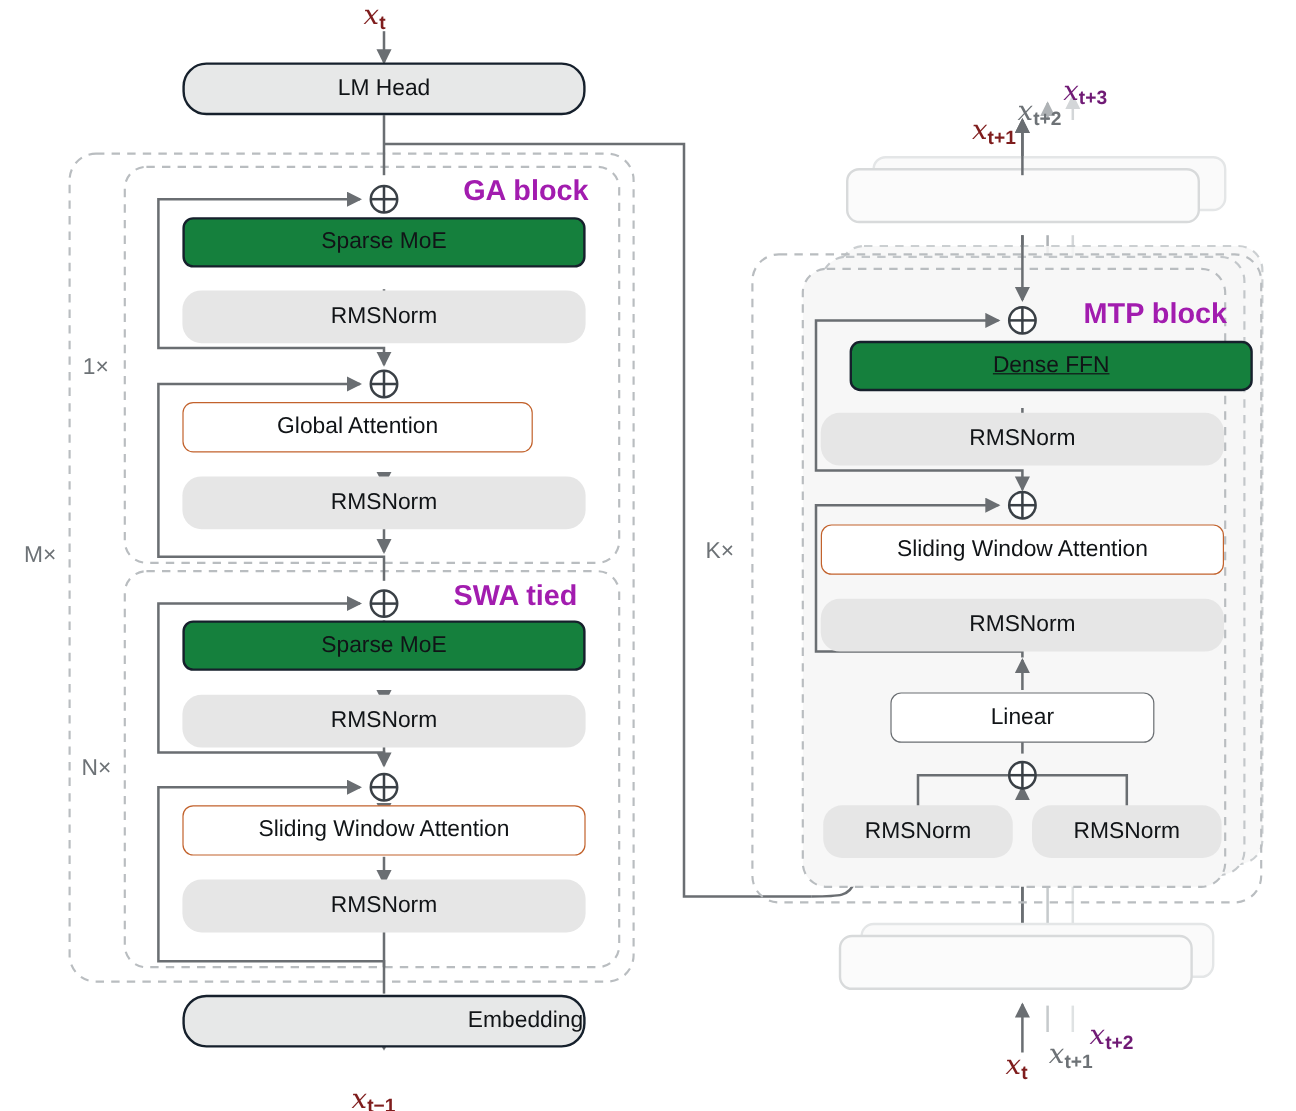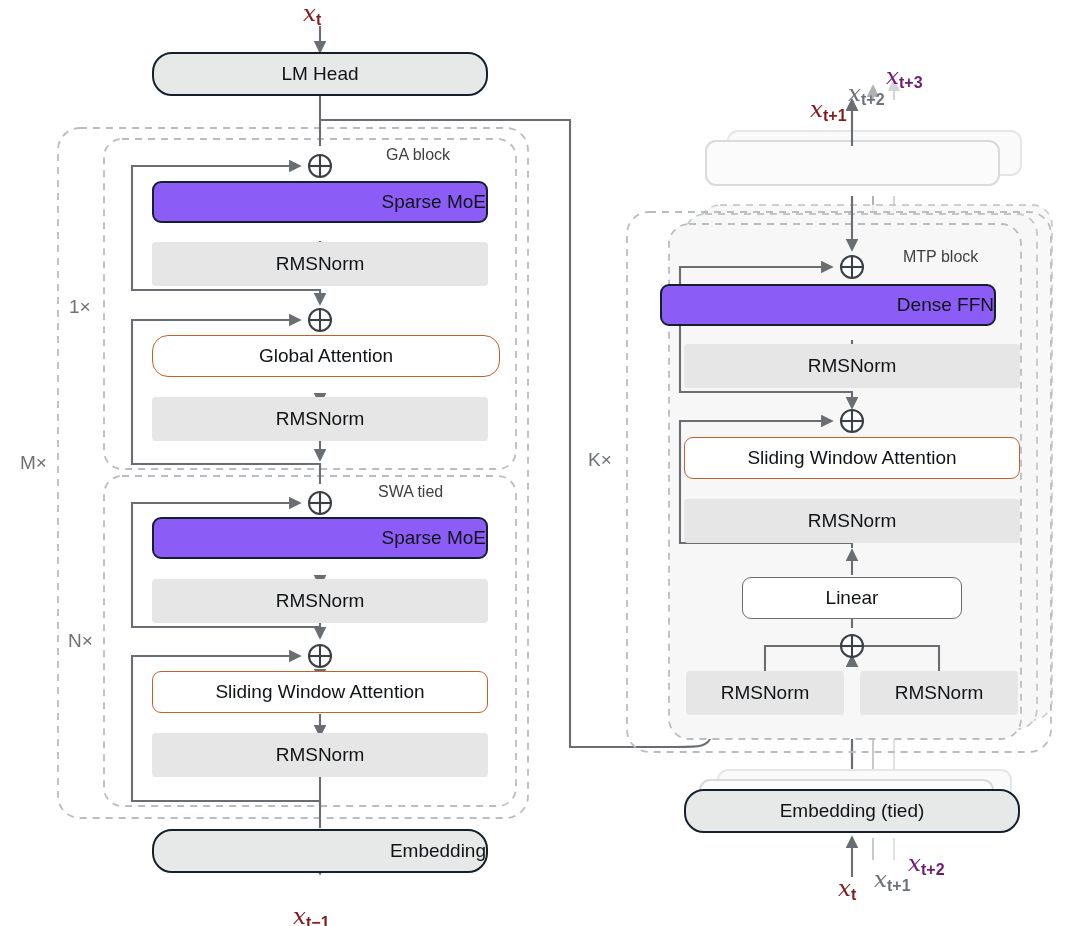--- a/index.html
+++ b/index.html
@@ -2,26 +2,26 @@
 <html><head>
 <meta charset="utf-8">
 <style>
   html,body{margin:0;padding:0;background:#ffffff;}
   #root{position:relative;width:1080px;height:926px;background:#fff;
         font-family:"Liberation Sans","DejaVu Sans",sans-serif;overflow:hidden;}
   svg{position:absolute;left:0;top:0;width:1080px;height:926px;}
   
   .node{position:absolute;display:flex;align-items:center;justify-content:center;
         box-sizing:border-box;font-size:19px;color:#111417;}
-  .node.dark{border:2.2px solid #16202c;border-radius:9px;background:#8b5cf6;justify-content:flex-end;}
+  .node.dark{border:2.2px solid #16202c;border-radius:9px;background:#15803d;}
   .node.darkfill{border:2.2px solid #16202c;border-radius:20px;background:#e7e8e8;}
-  .node.norm{background:#e6e6e6;border-radius:4px;border:none;}
+  .node.norm{background:#e6e6e6;border-radius:16px;border:none;}
   .node.accent{border:1.8px solid #c2622c;border-radius:9px;background:#ffffff;}
   .node.plain{border:1.7px solid #6a6e72;border-radius:9px;background:#ffffff;}
-  .blocklabel{position:absolute;color:#404040;font-size:16px;white-space:nowrap;}
+  .blocklabel{position:absolute;color:#a21caf;font-size:24px;white-space:nowrap;font-weight:bold;}
   .mult{position:absolute;color:#6d7276;font-size:19px;white-space:nowrap;}
   .var{position:absolute;white-space:nowrap;color:#7f1d1d;
        font-family:"DejaVu Serif","Liberation Serif",serif;}
   .var i{font-style:italic;font-size:23px;}
   .var sub{font-style:normal;font-size:16px;font-family:"Liberation Sans",sans-serif;
            font-weight:600;vertical-align:-4px;}
   .var.g1{color:#6d7276;}
   .var.g2{color:#701a75;}
 </style>
 </head>
@@ -183,21 +183,21 @@
 <div class="node darkfill" style="left:152px;top:52px;width:336px;height:44px;">
   <span>LM Head</span>
 </div>
 
 <div class="node dark" style="left:152px;top:181px;width:336px;height:42px;">
   <span>Sparse MoE</span>
 </div>
 <div class="node norm" style="left:152px;top:242px;width:336px;height:44px;">
   <span>RMSNorm</span>
 </div>
-<div class="node accent" style="left:152px;top:335px;width:348px;height:42px;border-radius:16px;">
+<div class="node accent" style="left:152px;top:335px;width:292px;height:42px;">
   <span>Global Attention</span>
 </div>
 <div class="node norm" style="left:152px;top:397px;width:336px;height:44px;">
   <span>RMSNorm</span>
 </div>
 
 <div class="node dark" style="left:152px;top:517px;width:336px;height:42px;">
   <span>Sparse MoE</span>
 </div>
 <div class="node norm" style="left:152px;top:579px;width:336px;height:44px;">
@@ -221,21 +221,21 @@
 <div class="mult" style="left:20px;top:452px;">M×</div>
 
 <div class="var" style="left:303px;top:0px;">
   <i>x</i><sub>t</sub>
 </div>
 <div class="var" style="left:293px;top:890px;margin-top:13px;">
   <i>x</i><sub>t−1</sub>
 </div>
 
 
-<div class="node dark" style="left:660px;top:284px;width:336px;height:42px;">
+<div class="node dark" style="left:708px;top:284px;width:336px;height:42px;text-decoration:underline;">
   <span>Dense FFN</span>
 </div>
 <div class="node norm" style="left:684px;top:344px;width:336px;height:44px;">
   <span>RMSNorm</span>
 </div>
 <div class="node accent" style="left:684px;top:437px;width:336px;height:42px;">
   <span>Sliding Window Attention</span>
 </div>
 <div class="node norm" style="left:684px;top:499px;width:336px;height:44px;">
   <span>RMSNorm</span>
@@ -243,23 +243,20 @@
 <div class="node plain" style="left:742px;top:577px;width:220px;height:42px;">
   <span>Linear</span>
 </div>
 <div class="node norm" style="left:686px;top:671px;width:158px;height:44px;">
   <span>RMSNorm</span>
 </div>
 <div class="node norm" style="left:860px;top:671px;width:158px;height:44px;">
   <span>RMSNorm</span>
 </div>
 
-<div class="node darkfill" style="left:684px;top:789px;width:336px;height:44px;">
-  <span>Embedding (tied)</span>
-</div>
 
 <div class="blocklabel" style="left:903px;top:248px;">MTP block</div>
 <div class="mult" style="left:588px;top:449px;">K×</div>
 
 <div class="var" style="left:810px;top:96px;">
   <i>x</i><sub>t+1</sub>
 </div>
 <div class="var g1" style="left:848px;top:80px;">
   <i>x</i><sub>t+2</sub>
 </div>

